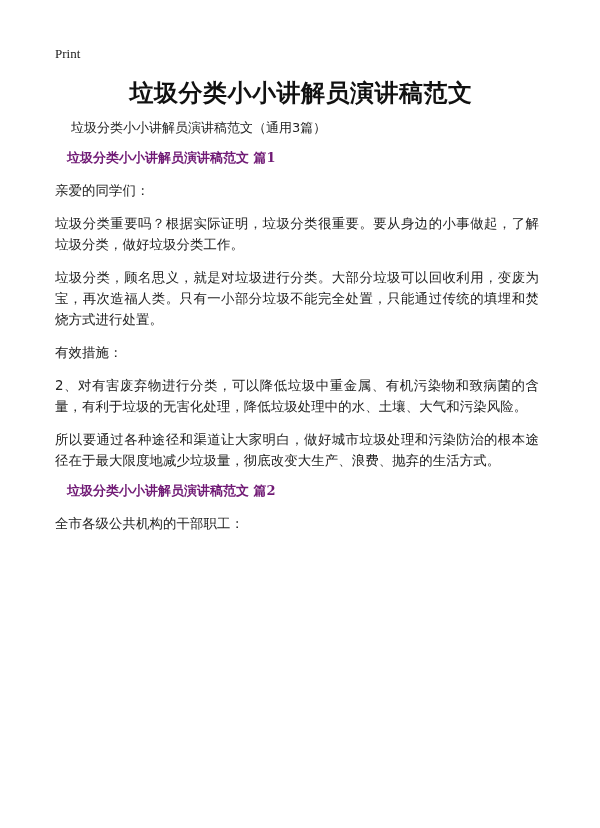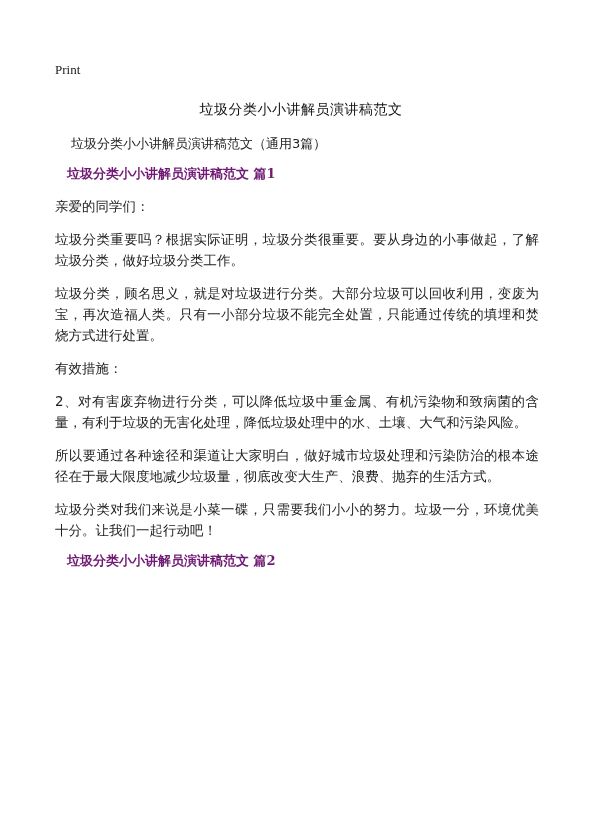--- a/index.html
+++ b/index.html
@@ -2,27 +2,27 @@
 <html><head>
   <meta charset="utf-8">
   <style>
     html, body { margin: 0; padding: 0; background: #ffffff; }
     body {
       width: 600px; height: 828px; overflow: hidden;
       font-family: "DejaVu Sans", sans-serif;
       color: #1a1a1a;
       position: relative;
     }
-    .page { position: absolute; left: 55px; top: 60px; width: 492px; }
+    .page { position: absolute; left: 55px; top: 44px; width: 492px; }
     .print-label {
       font-family: "Liberation Serif", serif;
       font-size: 13px; color: #222; margin: 0; height: 20px; line-height: 20px;
     }
     .doc-title {
-      text-align: center; font-size: 14px; font-weight: normal;
+      text-align: center; font-size: 24px; font-weight: bold;
       margin: 16px 0 12px 0; line-height: 26px; color: #111;
       letter-spacing: 0.5px;
     }
     .subtitle {
       font-size: 13px; margin: 12px 0 0 16px; line-height: 20px; color: #222;
     }
     .section-heading {
       font-family: "DejaVu Serif", serif;
       font-size: 13px; font-weight: bold; margin: 10px 0 0 12px; line-height: 20px; color: #701a75;
     }
@@ -40,16 +40,16 @@
   <h1 class="doc-title">垃圾分类小小讲解员演讲稿范文</h1>
   <p class="subtitle">垃圾分类小小讲解员演讲稿范文（通用3篇）</p>
 
   <h2 class="section-heading">垃圾分类小小讲解员演讲稿范文 篇1</h2>
   <p class="para">亲爱的同学们：</p>
   <p class="para">垃圾分类重要吗？根据实际证明，垃圾分类很重要。要从身边的小事做起，了解垃圾分类，做好垃圾分类工作。</p>
   <p class="para">垃圾分类，顾名思义，就是对垃圾进行分类。大部分垃圾可以回收利用，变废为宝，再次造福人类。只有一小部分垃圾不能完全处置，只能通过传统的填埋和焚烧方式进行处置。</p>
   <p class="para">有效措施：</p>
   <p class="para">2、对有害废弃物进行分类，可以降低垃圾中重金属、有机污染物和致病菌的含量，有利于垃圾的无害化处理，降低垃圾处理中的水、土壤、大气和污染风险。</p>
   <p class="para">所以要通过各种途径和渠道让大家明白，做好城市垃圾处理和污染防治的根本途径在于最大限度地减少垃圾量，彻底改变大生产、浪费、抛弃的生活方式。</p>
-  <p class="para">垃圾分类对我们来说是小菜一碟，只需要我们小小的努力。垃圾一分，环境优美十分。让我们一起行动吧！</p>
 
   <h2 class="section-heading">垃圾分类小小讲解员演讲稿范文 篇2</h2>
+  <p class="para">全市各级公共机构的干部职工：</p>
 </div>
 
 </body></html>

